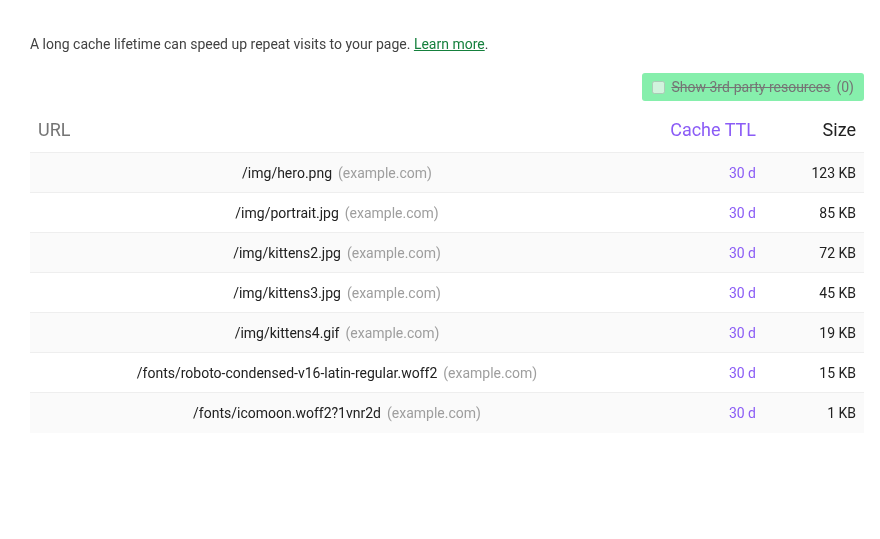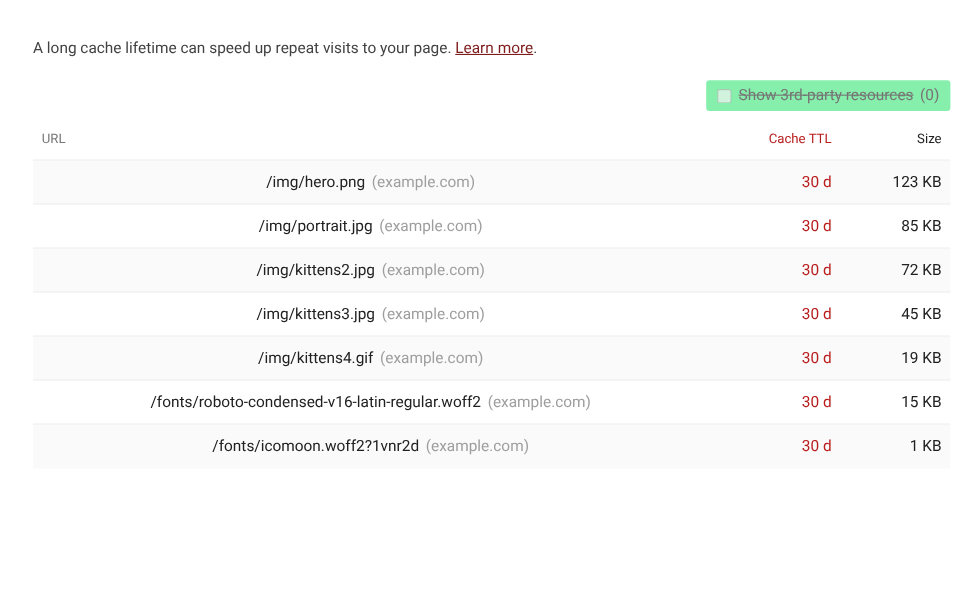--- a/index.html
+++ b/index.html
@@ -42,21 +42,21 @@
       color: #757575;
       flex-shrink: 0;
     }
     .description {
       padding: 18px 0 18px 26px;
       font-size: 14px;
       color: #424242;
       line-height: 1.5;
     }
     .learn-more {
-      color: #7f1d1d;
+      color: #15803d;
       text-decoration: underline;
       cursor: pointer;
     }
     .toolbar {
       display: flex;
       justify-content: flex-end;
       padding: 0 0 0 26px;
     }
     .third-party-toggle {
       background: #86efac;
@@ -81,36 +81,36 @@
     }
     table {
       width: 100%;
       border-collapse: collapse;
     }
     thead th {
       text-align: right;
       font-weight: 400;
       color: #757575;
       padding: 12px 8px 12px 8px;
-      font-size: 12px;
+      font-size: 18px;
     }
     thead th:first-child { text-align: left; padding-left: 8px; }
     tbody tr {
       border-top: 1px solid #eeeeee;
       height: 40px;
     }
     tbody tr:nth-child(odd) { background: #fafafa; }
     tbody tr:nth-child(even) { background: #ffffff; }
     tbody td {
       padding: 10px 8px;
       vertical-align: middle;
       font-size: 14px;
     }
     .col-url { text-align: center; }
-    .col-ttl { text-align: right; width: 120px; color: #b91c1c; }
+    .col-ttl { text-align: right; width: 120px; color: #8b5cf6; }
     .col-size { text-align: right; width: 100px; color: #212121; }
     .url-path { color: #212121; }
     .url-origin { color: #9e9e9e; margin-left: 6px; }
   </style>
 </head>
 <body>
 
 <div class="audit-panel">
 
 

